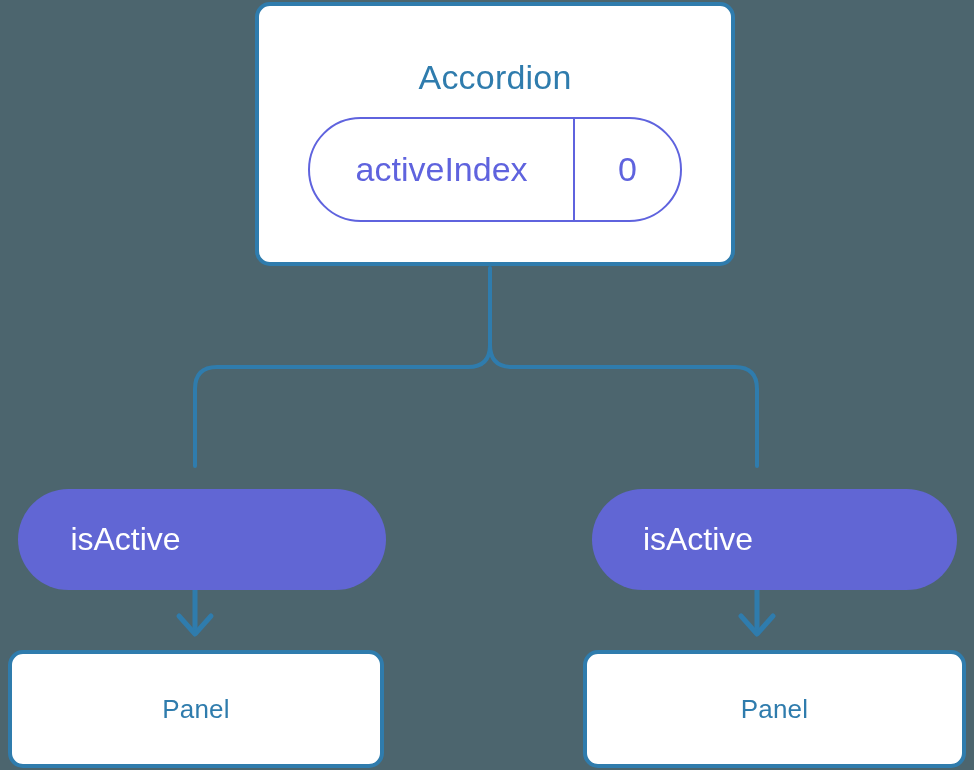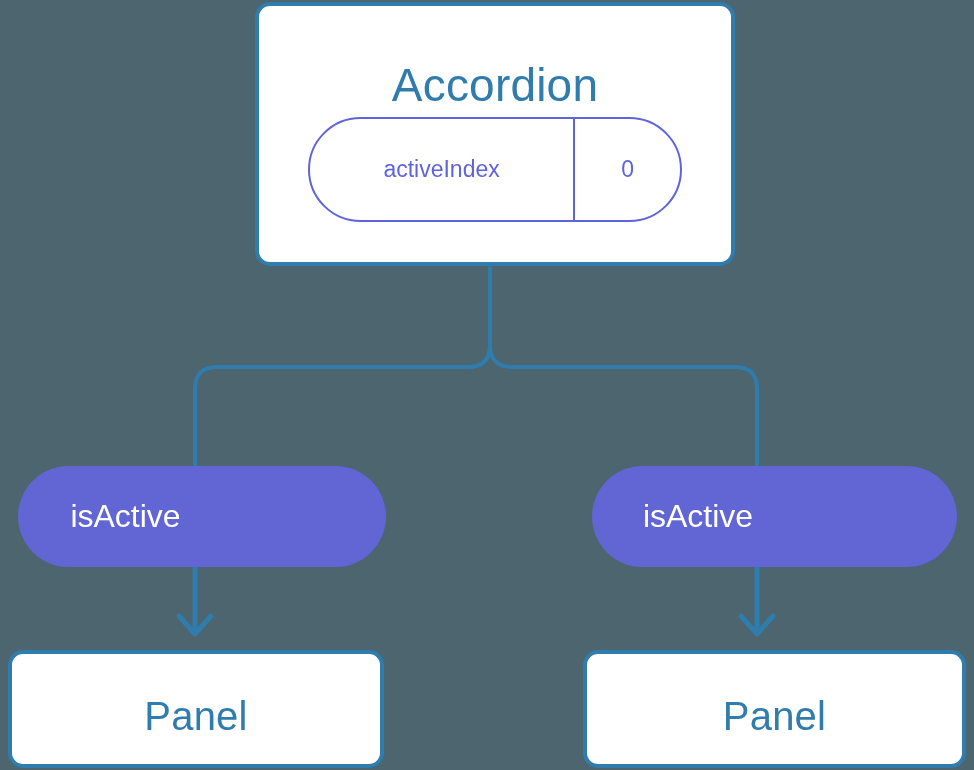--- a/index.html
+++ b/index.html
@@ -44,21 +44,21 @@
     width: 480px;
     height: 264px;
   }
 
   .card-title {
     position: absolute;
     left: 0;
     right: 0;
     text-align: center;
     color: #2f7cad;
-    font-size: 46px;
+    font-size: 34px;
     font-weight: 400;
     letter-spacing: .2px;
     white-space: nowrap;
   }
   #accordion-card .card-title {
     top: 52px;
   }
 
   
   .panel-card {
@@ -69,21 +69,21 @@
     top: 650px;
     width: 376px;
   }
   #panel-right {
     left: 583px;
     top: 650px;
     width: 383px;
   }
   .panel-card .card-title {
     top: 40px;
-    font-size: 40px;
+    font-size: 26px;
   }
 
   
   .pill {
     position: absolute;
     box-sizing: border-box;
     display: flex;
     align-items: stretch;
     border-radius: 999px;
     overflow: hidden;
@@ -106,36 +106,37 @@
   .pill.outlined .pill-val {
     color: #5f63de;
   }
   .pill.outlined .pill-val {
     border-left: 2px solid #5f63de;
   }
 
   
   .pill.filled {
     background: #6166d4;
+    margin-top: 23px;
   }
   .pill.filled .pill-key,
   .pill.filled .pill-val {
     color: #ffffff;
   }
   .pill.filled .pill-val {
     border-left: 3px solid #ffffff;
   }
 
   
   #pill-activeindex {
     left: 308px;
     top: 117px;
     width: 374px;
     height: 105px;
-    font-size: 23px;
+    font-size: 34px;
   }
   #pill-activeindex .pill-key { width: 266px; }
   #pill-activeindex .pill-val { width: 108px; }
 
   #pill-isactive-true {
     left: 18px;
     top: 466px;
     width: 368px;
     height: 101px;
     font-size: 32px;

